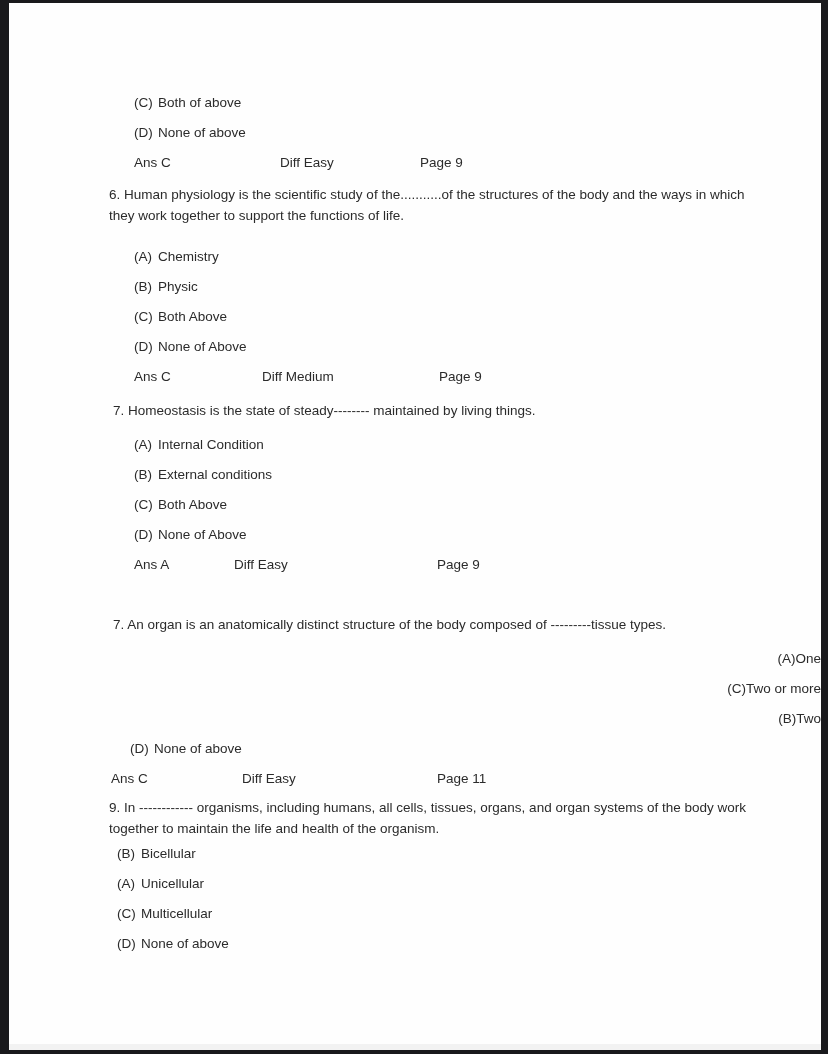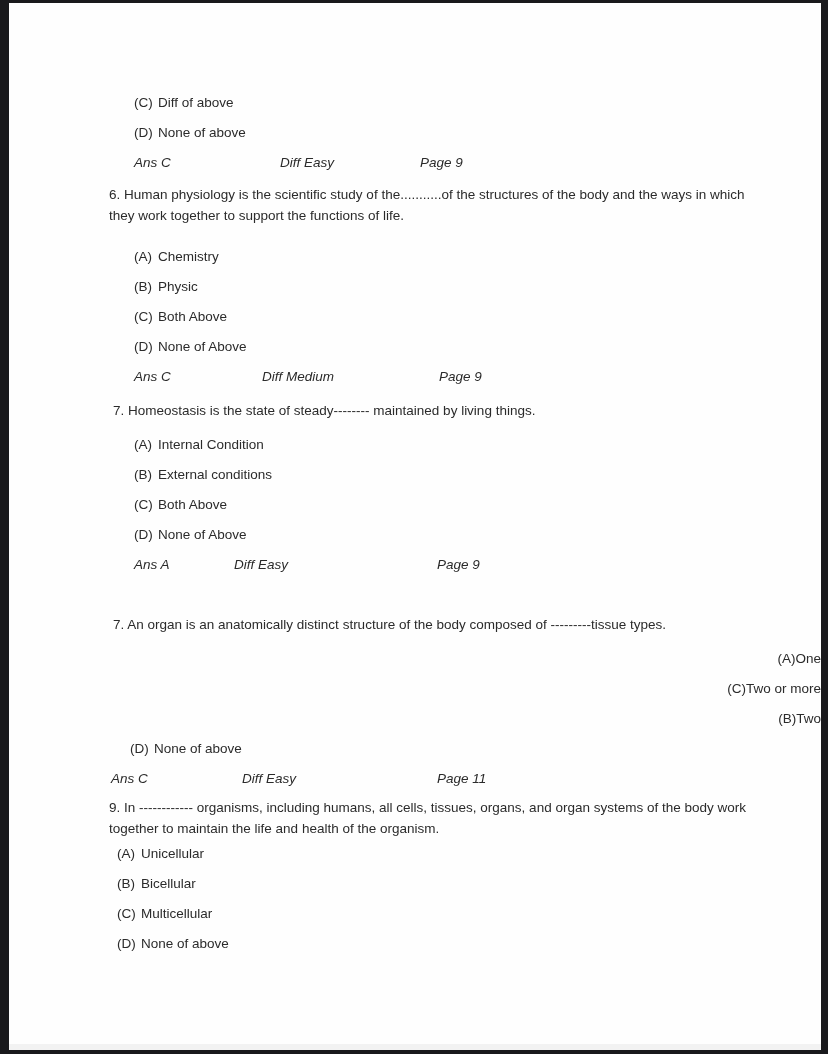--- a/index.html
+++ b/index.html
@@ -34,21 +34,21 @@
   
   .opt .letter { display: inline-block; width: 24px; }
   .indent-a { padding-left: 25px; }   
   .indent-b { padding-left: 17px; text-align: right; }   
   .indent-b .letter { width: 20px; }
   .indent-b2 { padding-left: 21px; }  
   .indent-b2 .letter { width: 24px; }
   .indent-c { padding-left: 8px; }    
   
   .ans { position: relative; }
-  .ans span { position: absolute; top: 0; line-height: 30px; font-style: italic; }
+  .ans span { position: absolute; top: 0; line-height: 30px; }
   .a1 span:nth-child(1) { left: 25px; }
   .a1 span:nth-child(2) { left: 171px; }
   .a1 span:nth-child(3) { left: 311px; }
   .a2 span:nth-child(1) { left: 25px; }
   .a2 span:nth-child(2) { left: 153px; }
   .a2 span:nth-child(3) { left: 330px; }
   .a3 span:nth-child(1) { left: 25px; }
   .a3 span:nth-child(2) { left: 125px; }
   .a3 span:nth-child(3) { left: 328px; }
   .a4 span:nth-child(1) { left: 2px; }
@@ -62,21 +62,21 @@
   .q-multi-2 { margin: 4px 0 0 0; }     
 </style>
 </head>
 <body>
 
 <div class="page">
   <div class="content">
 
     <div>
       <div class="row opt indent-a">
-        <span class="letter">(C)</span><span>Diff of above</span>
+        <span class="letter">(C)</span><span>Both of above</span>
       </div>
       <div class="row opt indent-a">
         <span class="letter">(D)</span><span>None of above</span>
       </div>
       <div class="row ans a1">
         <span>Ans C</span>
         <span>Diff Easy</span>
         <span>Page 9</span>
       </div>
     </div>
@@ -140,24 +140,24 @@
       <div class="row ans a4">
         <span>Ans C</span>
         <span>Diff Easy</span>
         <span>Page 11</span>
       </div>
     </div>
 
     <div>
       <p class="q q-multi-2">9. In ------------ organisms, including humans, all cells, tissues, organs, and organ systems of the body work together to maintain the life and health of the organism.</p>
       <div class="row opt indent-c">
-        <span class="letter">(A)</span><span>Unicellular</span>
+        <span class="letter">(B)</span><span>Bicellular</span>
       </div>
       <div class="row opt indent-c">
-        <span class="letter">(B)</span><span>Bicellular</span>
+        <span class="letter">(A)</span><span>Unicellular</span>
       </div>
       <div class="row opt indent-c">
         <span class="letter">(C)</span><span>Multicellular</span>
       </div>
       <div class="row opt indent-c">
         <span class="letter">(D)</span><span>None of above</span>
       </div>
     </div>
 
   </div>

